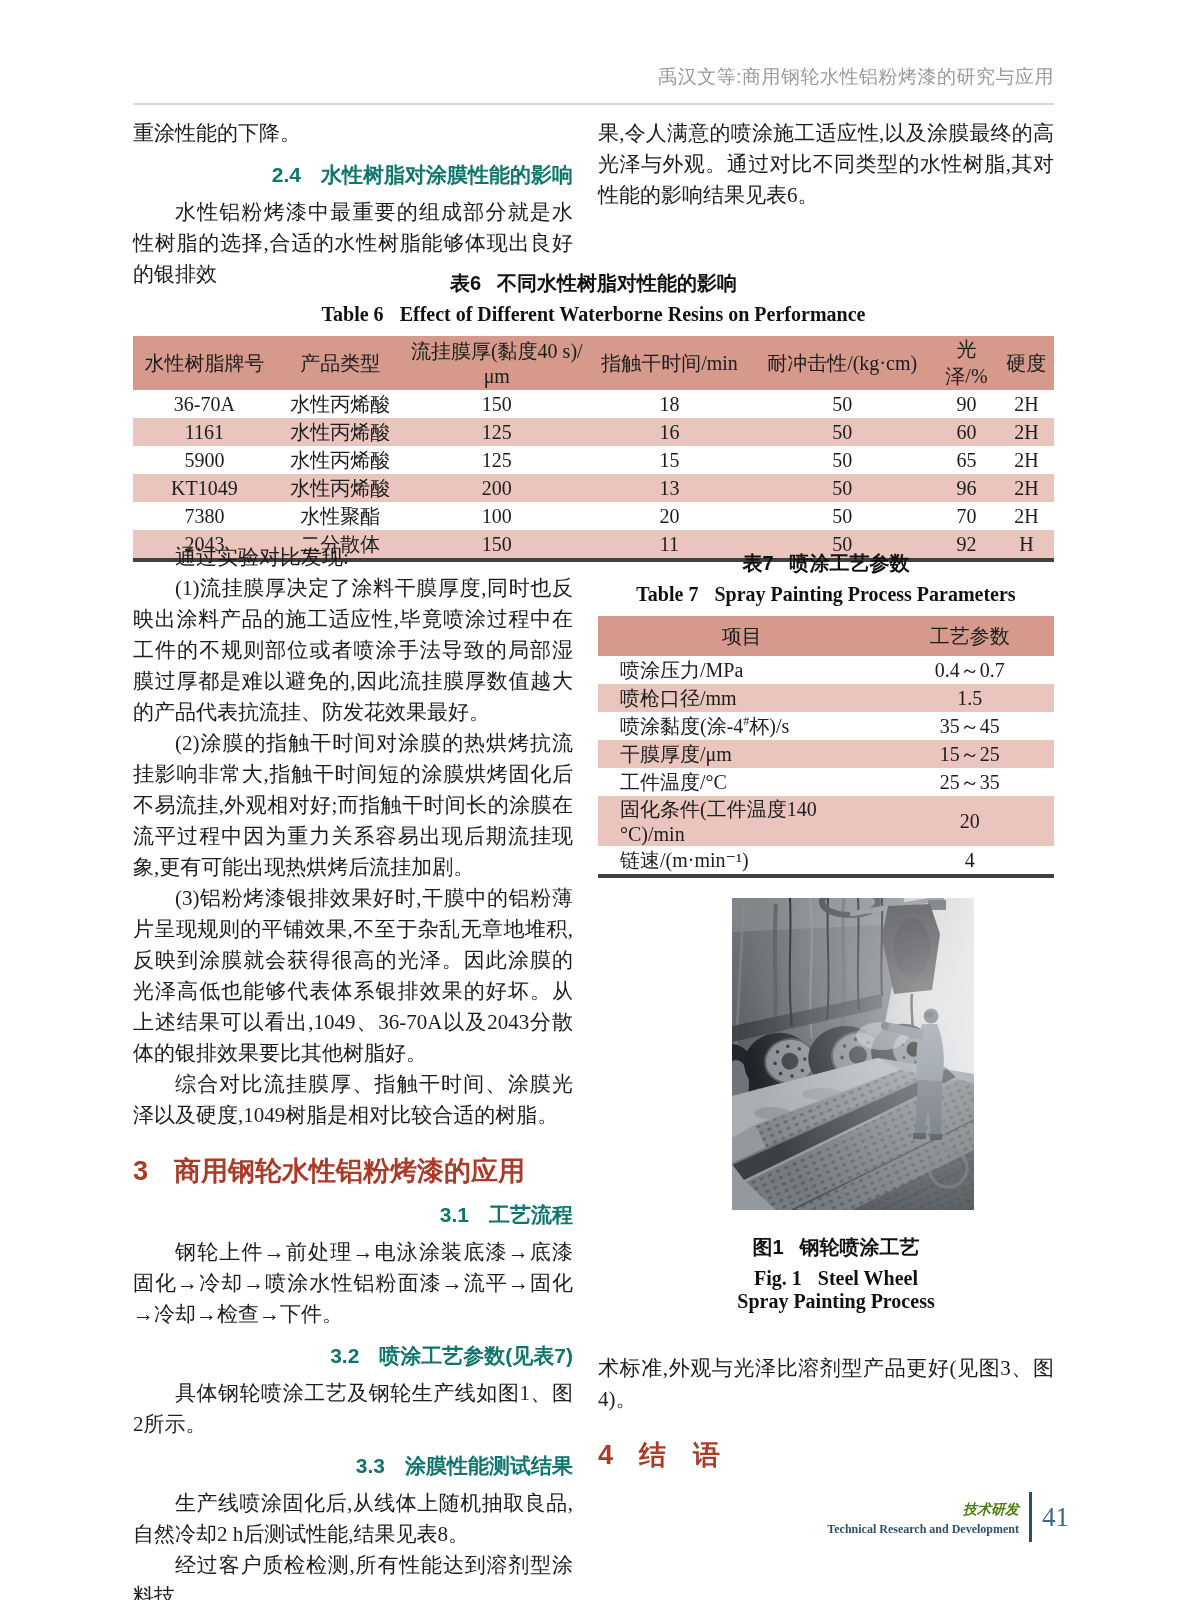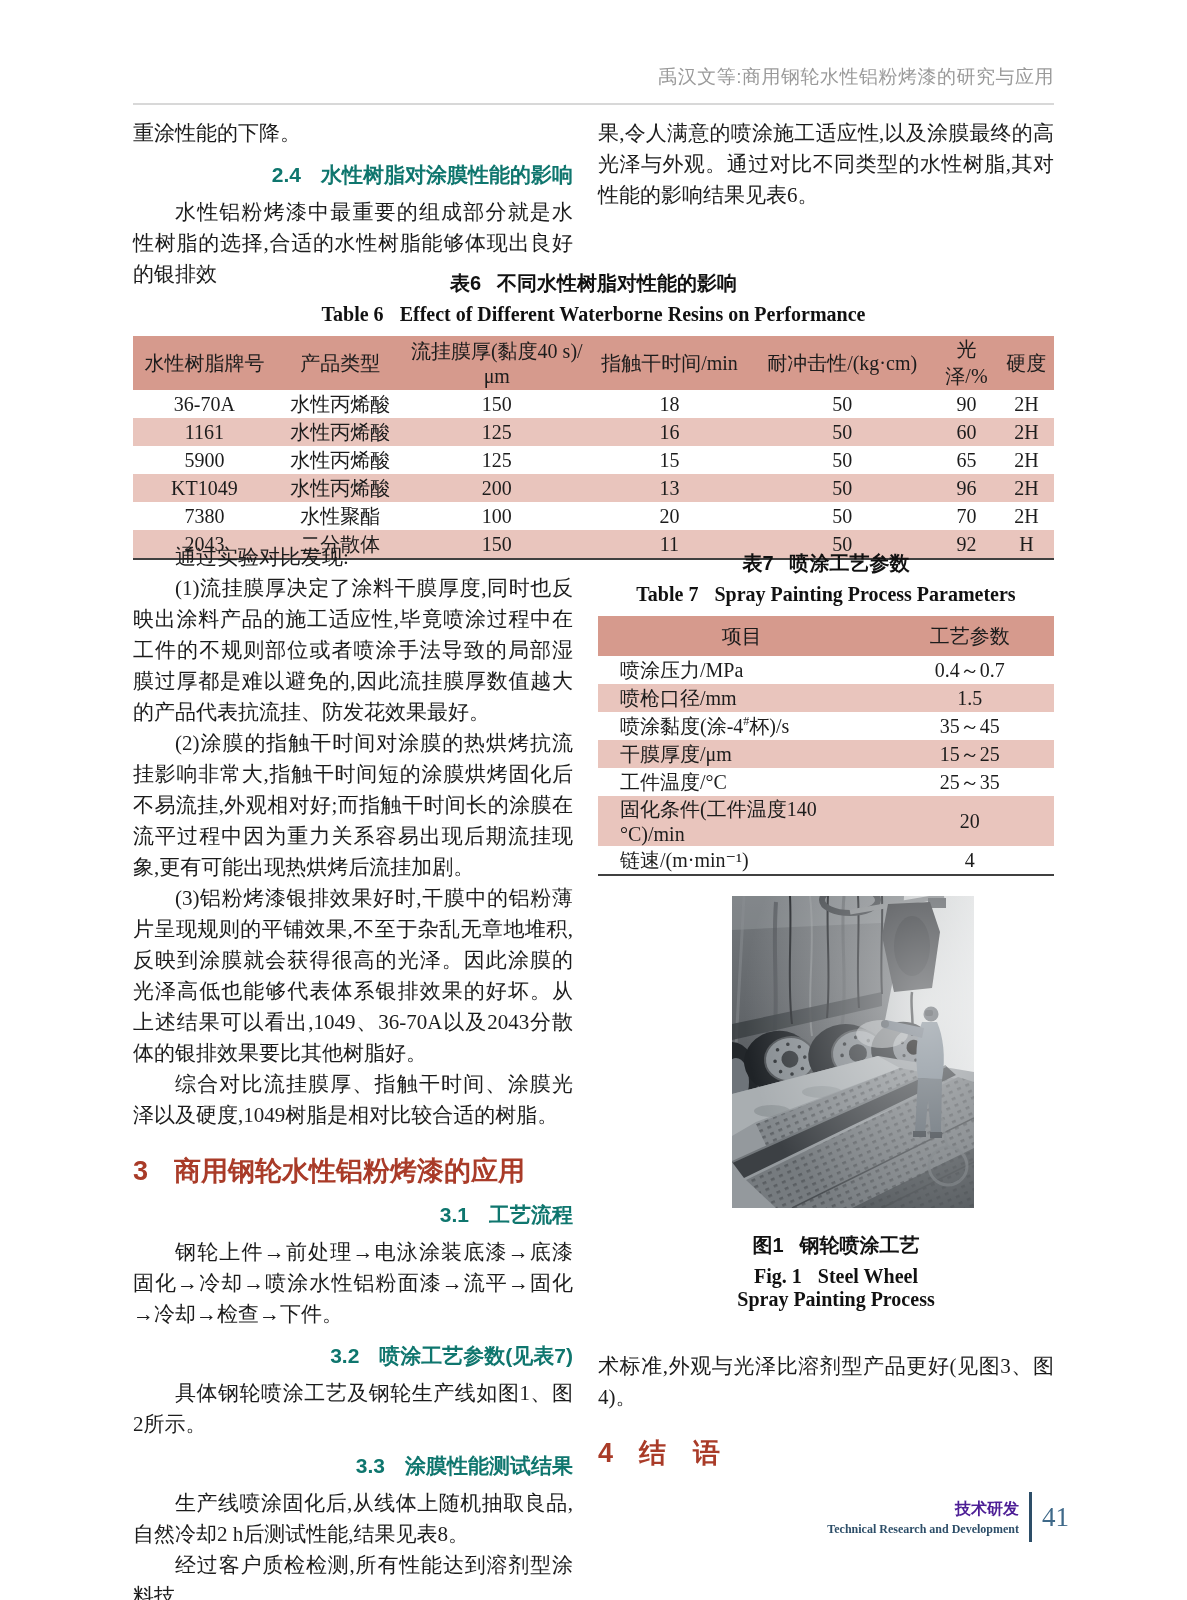--- a/index.html
+++ b/index.html
@@ -24,37 +24,37 @@
         font-size:27px;color:#a93b28;}
   .h-big .num{margin-right:26px;}
   
   .tbl-wrap{position:absolute;top:262px;left:133px;width:921px;}
   .cap-cn{text-align:center;font-family:"Liberation Sans","DejaVu Sans",sans-serif;font-weight:bold;
         font-size:20px;margin:8px 0 6px;color:#111;}
   .cap-en{text-align:center;font-family:"Liberation Serif","DejaVu Serif",serif;font-weight:bold;
         font-size:20px;margin:0 0 10px;color:#111;}
   .cap-label{margin-right:16px;}
   
-  table.paper{width:100%;border-collapse:collapse;font-size:20px;border-bottom:2px solid #404040;}
+  table.paper{width:100%;border-collapse:collapse;font-size:20px;border-bottom:4px solid #404040;}
   table.paper th{background:#d69a8d;font-weight:normal;height:40px;text-align:center;padding:0 2px;}
   table.paper td{height:28px;text-align:center;padding:0 2px;}
   table.paper tbody tr:nth-child(even){background:#e9c5bd;}
   
   .t7 td.t7-item{text-align:left;padding-left:22px;}
   .t7 th{height:36px;}
   .t7 td{height:30px;}
   sup{font-size:12px;}
   
   .figure-block{width:208px;margin:20px auto 0;padding-left:20px;}
   .fig-caps{margin-top:20px;}
   
   .page-footer{position:absolute;top:1492px;right:118px;display:flex;align-items:center;}
   .footer-text{text-align:right;margin-right:10px;}
-  .footer-cn{font-family:"Liberation Sans","DejaVu Sans",sans-serif;font-weight:bold;font-size:16px;
-        color:#4c1d95;line-height:24px;}
+  .footer-cn{font-family:"Liberation Sans","DejaVu Sans",sans-serif;font-weight:bold;font-size:14px;
+        color:#4d7c0f;line-height:24px;font-style:italic;}
   .footer-en{font-family:"Liberation Serif","DejaVu Serif",serif;font-weight:bold;font-size:12px;
         color:#2d4e68;line-height:16px;}
   .footer-bar{width:3px;height:50px;background:#2d4e68;margin-right:10px;}
   .footer-num{font-size:27px;color:#3f6989;font-family:"Liberation Serif","DejaVu Serif",serif;}
 </style>
 </head>
 <body>
 
 <div class="page">
 

